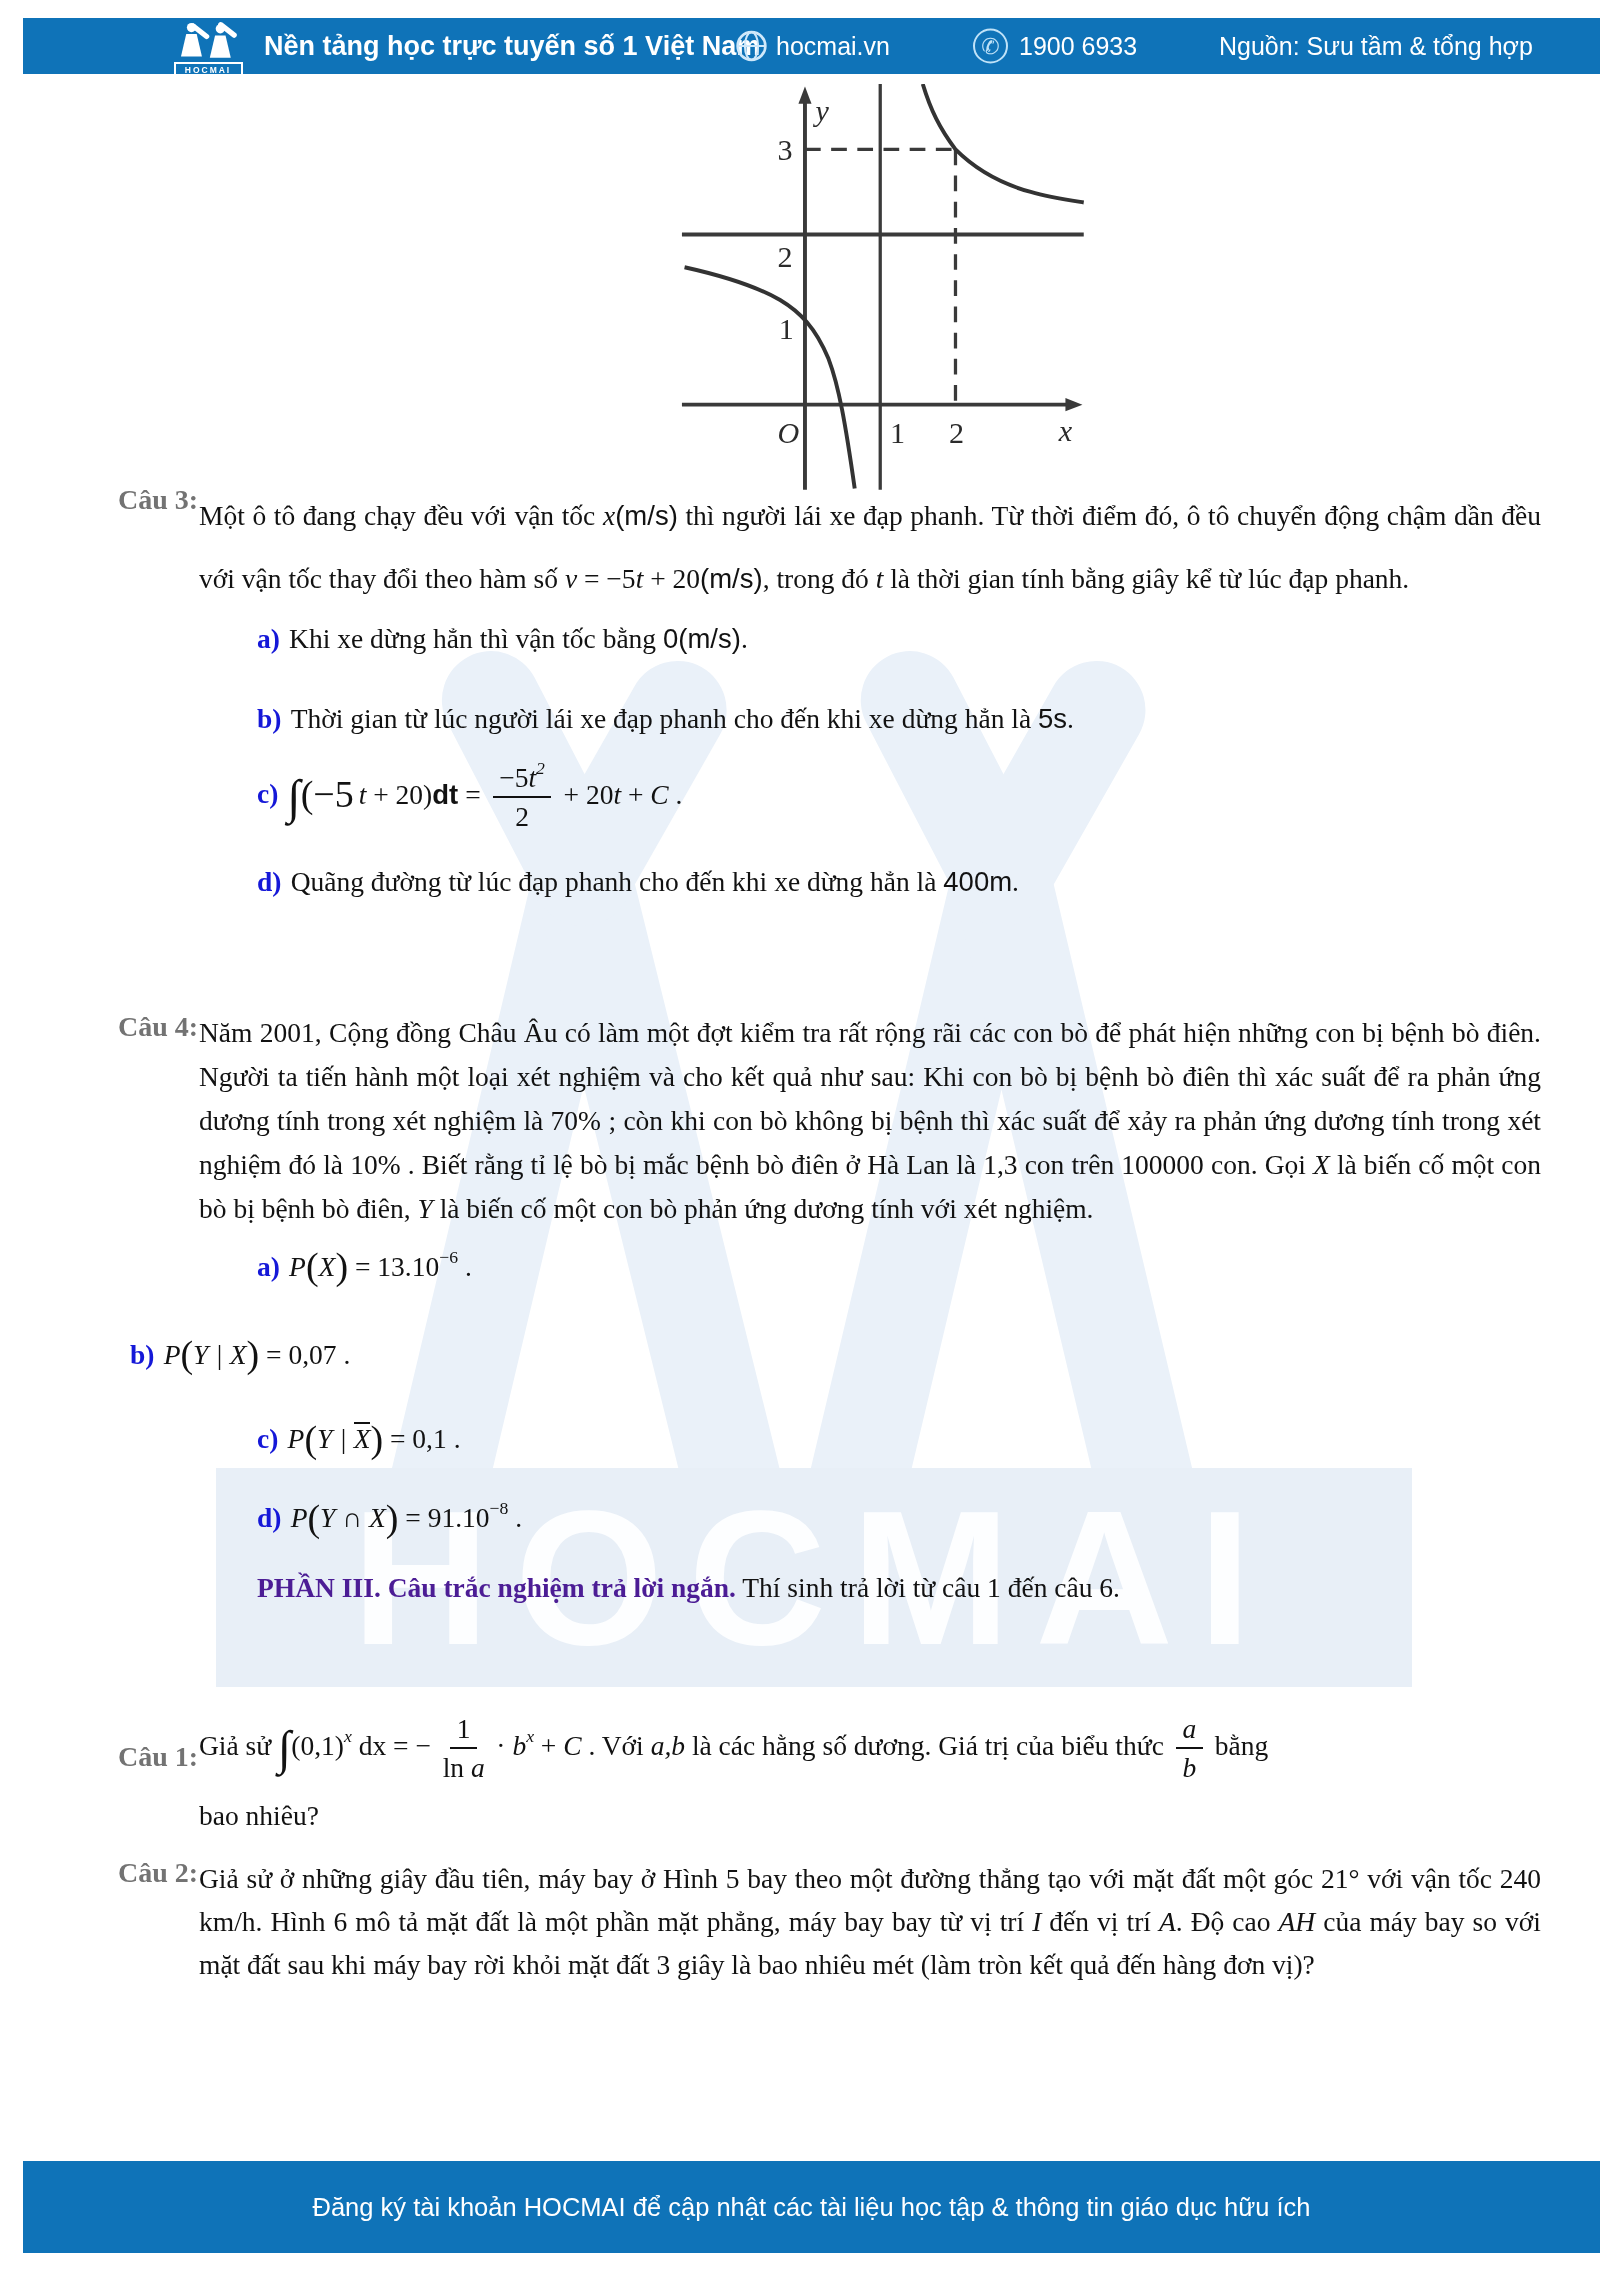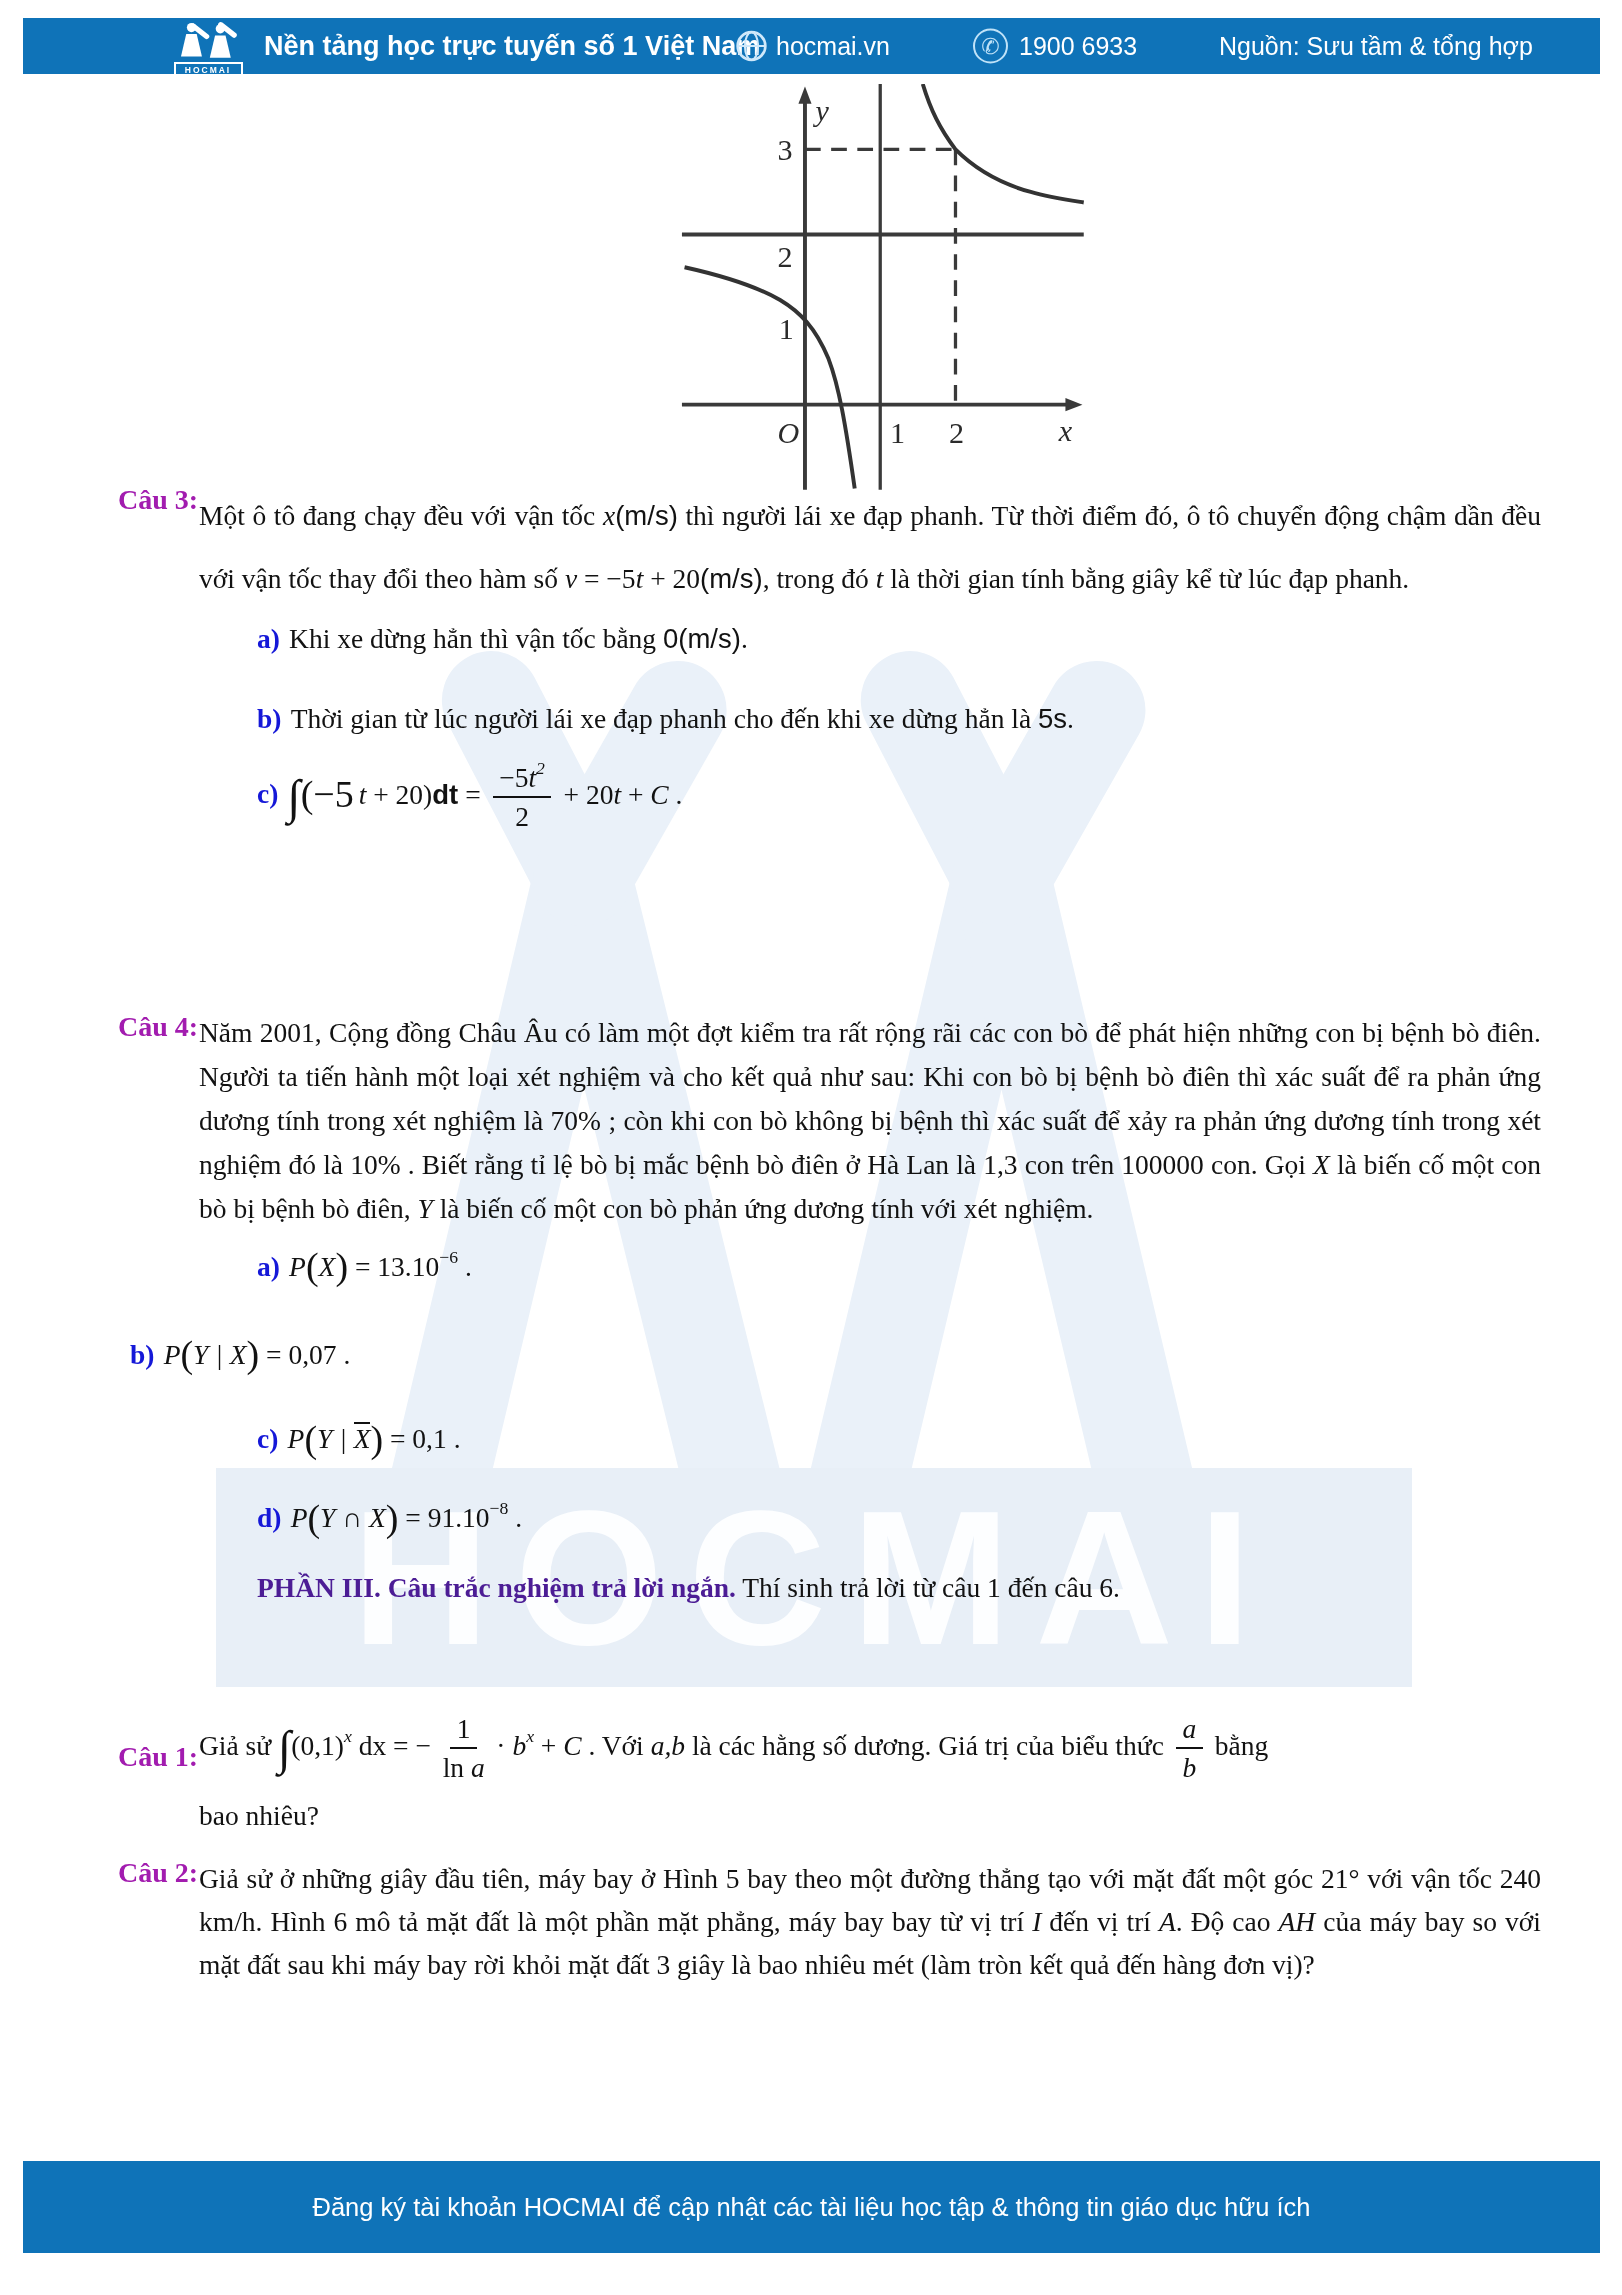--- a/index.html
+++ b/index.html
@@ -28,21 +28,21 @@
   .wm-band{position:absolute;left:216px;top:1468px;width:1196px;height:219px;background:#e8eff7;
            z-index:0;display:flex;align-items:center;justify-content:center;}
   .wm-word{font-family:"Liberation Sans",sans-serif;font-weight:800;font-size:191px;
            letter-spacing:25px;color:#fdfeff;line-height:1;}
   
   .figure{position:absolute;left:674px;top:84px;z-index:1;}
   .figure text{font-family:"Liberation Serif",serif;font-size:46px;fill:#2b2b2b;}
   .figure .it{font-style:italic;}
   
   .q{position:absolute;left:118px;width:1423px;font-size:27.5px;z-index:1;}
-  .qlabel{position:absolute;left:0;top:0;color:#a21caf;font-weight:bold;font-size:28px;}
+  .qlabel{position:absolute;left:0;top:0;color:#737373;font-weight:bold;font-size:28px;}
   .qbody{margin-left:81px;text-align:justify;}
   .item{margin-left:139px;}
   .ilabel{color:#1518d8;font-weight:bold;margin-right:9.2px;}
   .it{font-style:italic;}
   .sans{font-family:"Liberation Sans",sans-serif;}
   .exp{display:inline-block;font-size:17.7px;position:relative;top:-13px;}
   .supx{display:inline-block;font-size:17.7px;font-style:italic;position:relative;top:-13px;}
   .intg{font-size:48px;line-height:0;vertical-align:-9.2px;display:inline-block;}
   .bp{font-size:38px;font-weight:300;line-height:0;vertical-align:-3.9px;display:inline-block;}
   .frac{display:inline-flex;flex-direction:column;align-items:center;vertical-align:middle;
@@ -138,20 +138,23 @@
     </div>
     <div class="item" style="margin-top:41px;line-height:39px;">
       <span class="ilabel">b)</span><span>Thời gian từ lúc người lái xe đạp phanh cho đến khi xe dừng hẳn là </span><span class="sans">5</span><span class="sans">s</span><span>.</span>
     </div>
     <div class="item" style="margin-top:23.6px;">
       <span class="ilabel">c)</span><span class="intg">∫</span><span class="bp">(−5</span><span style="font-size:19.6px"> </span><span class="it">t</span><span> + 20)</span><span class="sans" style="font-weight:bold">dt</span><span> = </span><span class="frac">
           <span class="num"><span>−5</span><span class="it">t</span><span class="supx">2</span></span>
           <span class="den">2</span>
         </span><span> + 20</span><span class="it">t</span><span> + </span><span class="it">C</span><span> .</span>
     </div>
+    <div class="item" style="margin-top:30px;line-height:39px;">
+      <span class="ilabel">d)</span><span>Quãng đường từ lúc đạp phanh cho đến khi xe dừng hẳn là </span><span class="sans">400</span><span class="sans">m</span><span>.</span>
+    </div>
   </div>
 
   <div class="q" style="top:1011px;">
     <span class="qlabel">Câu 4:</span>
     <div class="qbody" style="line-height:44px;">
       <span>Năm 2001, Cộng đồng Châu Âu có làm một đợt kiểm tra rất rộng rãi các con bò để phát hiện những con bị bệnh bò điên. Người ta tiến hành một loại xét nghiệm và cho kết quả như sau: Khi con bò bị bệnh bò điên thì xác suất để ra phản ứng dương tính trong xét nghiệm là 70% ; còn khi con bò không bị bệnh thì xác suất để xảy ra phản ứng dương tính trong xét nghiệm đó là 10% . Biết rằng tỉ lệ bò bị mắc bệnh bò điên ở Hà Lan là 1,3 con trên 100000 con. Gọi </span><span class="it">X</span><span> là biến cố một con bò bị bệnh bò điên, </span><span class="it">Y</span><span> là biến cố một con bò phản ứng dương tính với xét nghiệm.</span>
     </div>
     <div class="item" style="margin-top:19.6px;">
       <span class="ilabel">a)</span><span class="it">P</span><span class="bp">(</span><span class="it">X</span><span class="bp">)</span><span> = 13.10</span><span class="exp">−6</span><span> .</span>
     </div>

